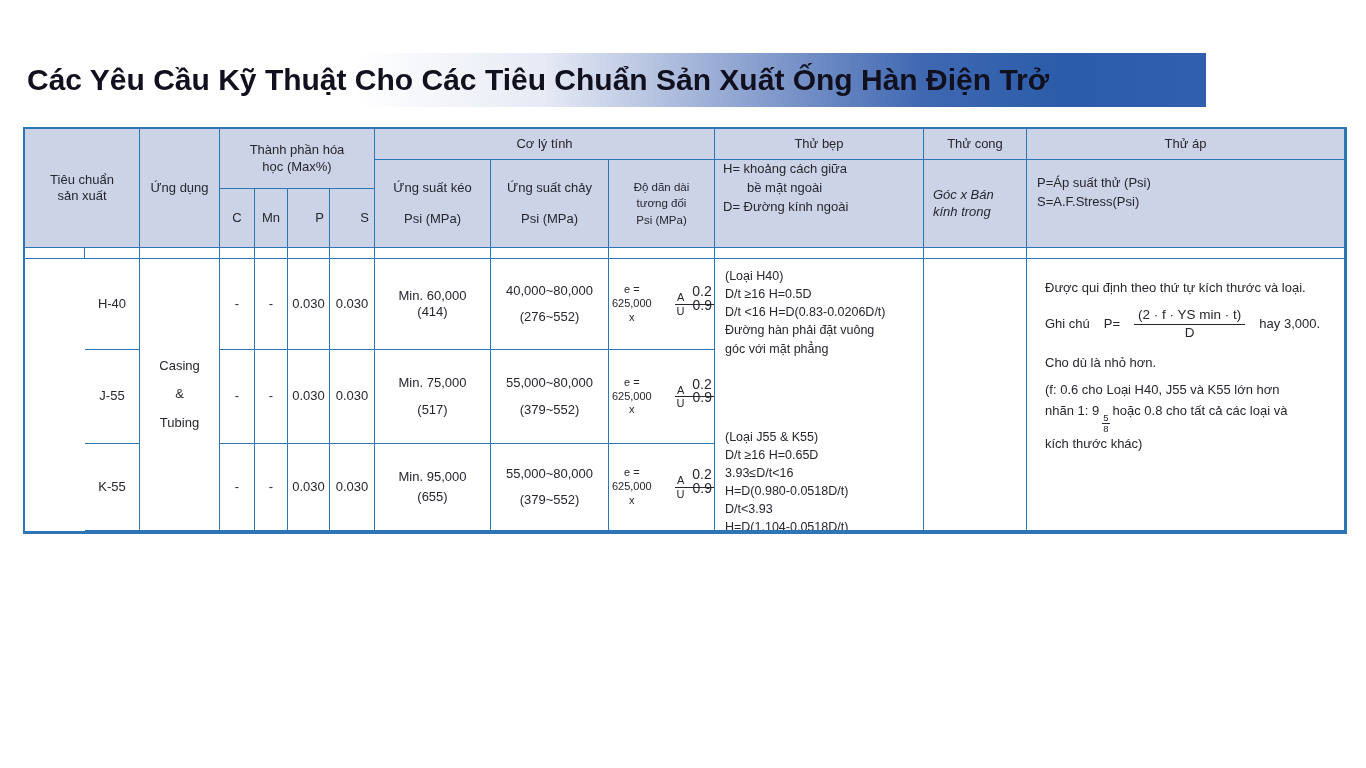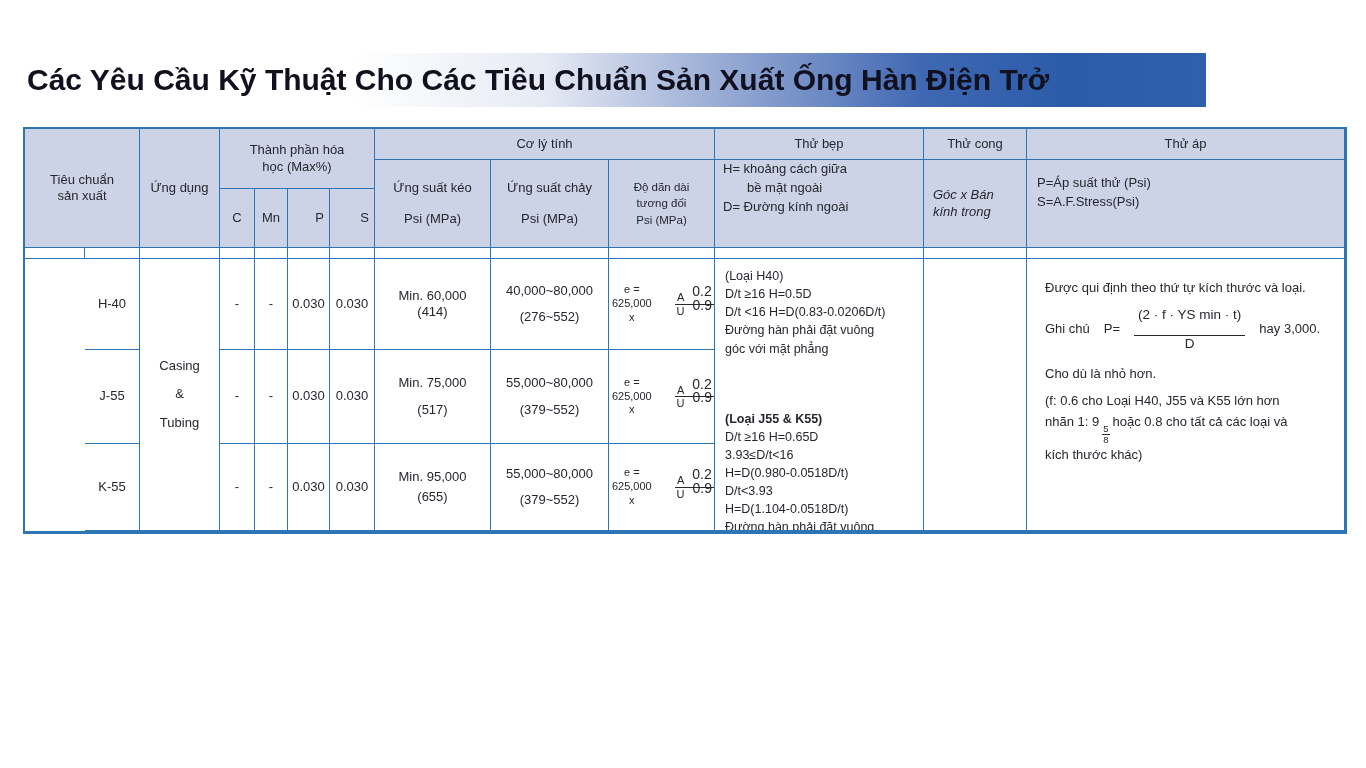--- a/index.html
+++ b/index.html
@@ -48,27 +48,27 @@
   .two-line{gap:15px;}
 
   
   .formula-cell{font-size:11px;gap:20px;}
   .frac{display:inline-flex;flex-direction:column;align-items:center;line-height:1.05;}
   .frac .num{padding:0 2px;}
   .frac .den{border-top:1px solid var(--txt);padding:0 2px;}
   sup{font-size:14px;vertical-align:super;line-height:0;margin-left:8px;}
 
   .flat-cell{padding:8px 10px;font-size:12.5px;line-height:1.45;}
-  .flat-block2{margin-top:52px;font-weight:bold;}
+  .flat-block2{margin-top:70px;}
   .indent1{padding-left:24px;display:block;}
 
   .press-cell{padding:20px 16px 0 18px;font-size:13px;line-height:1.4;}
   .press-note{display:flex;align-items:center;gap:14px;margin-top:10px;}
   .press-frac{display:inline-flex;flex-direction:column;align-items:center;line-height:1.15;font-size:13.5px;}
-  .press-frac .num{border-bottom:1px solid var(--txt);padding:0 4px 12px 4px;}
+  .press-frac .num{border-bottom:1px solid var(--txt);padding:0 4px 1px 4px;}
   .press-line3{margin-top:14px;}
   .press-fblock{margin-top:8px;line-height:1.55;}
   .mini-frac{display:inline-flex;flex-direction:column;align-items:center;font-size:9.5px;line-height:1;vertical-align:-6px;margin:0 3px;}
   .mini-frac .num{border-bottom:1px solid var(--txt);padding:0 1px 1px 1px;}
   .hdr-sub-left{padding-left:8px;}
   .press-sub{padding:14px 0 0 10px;}
 </style>
 </head>
 <body>
 

